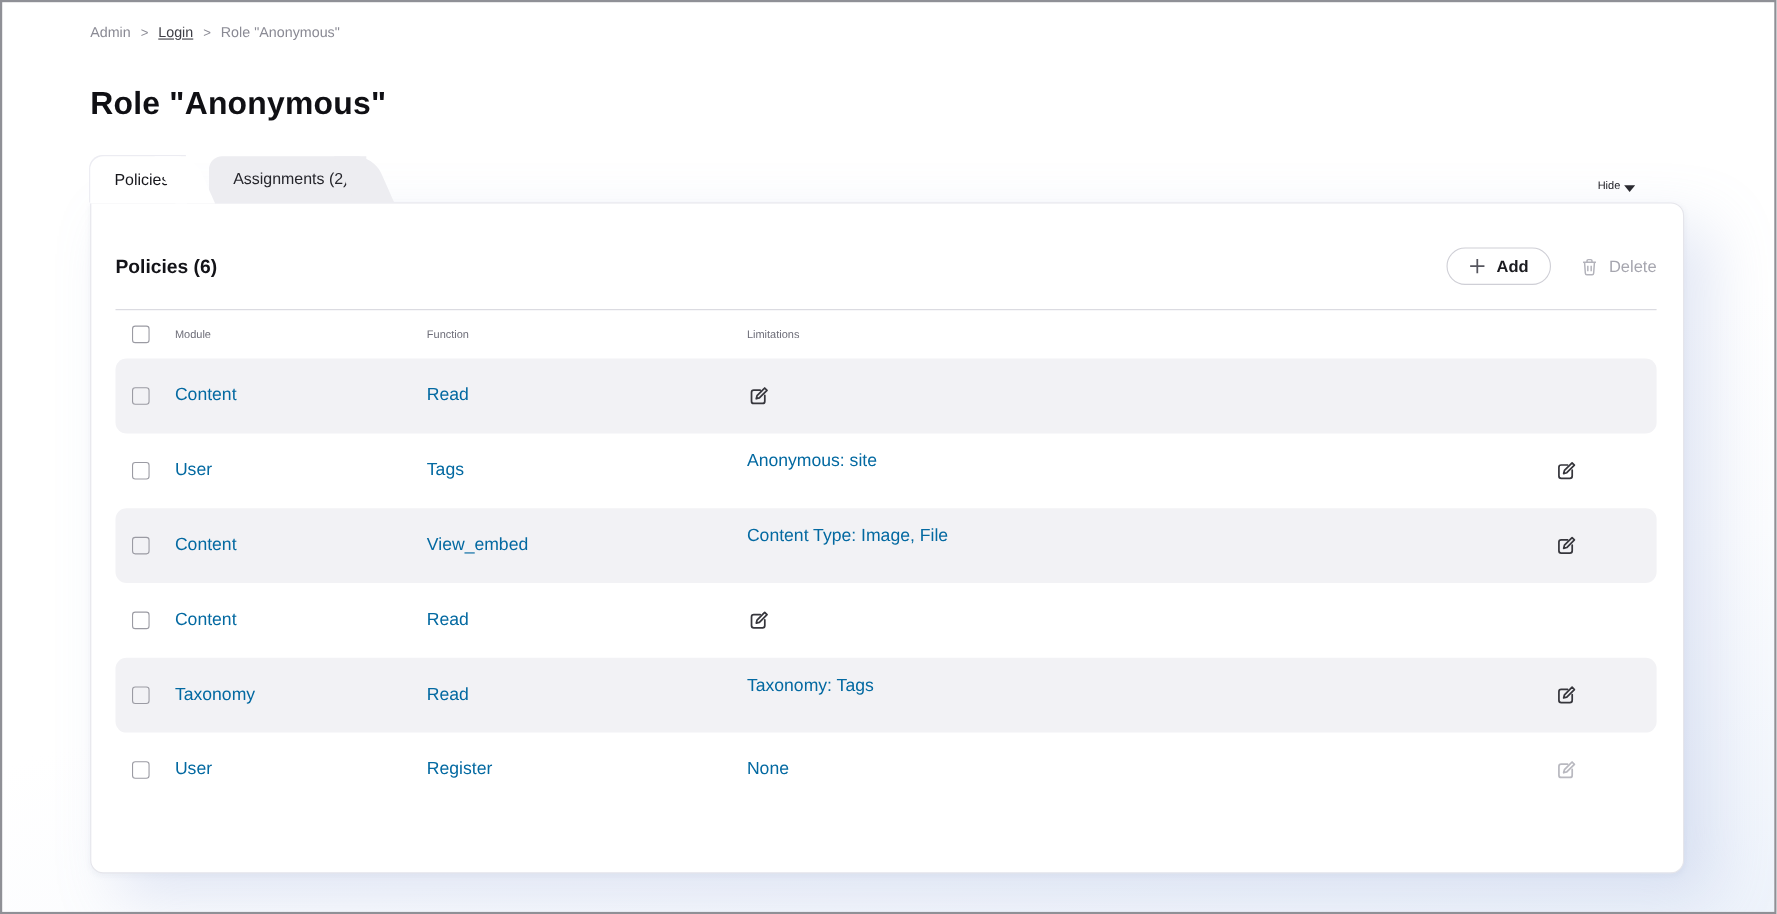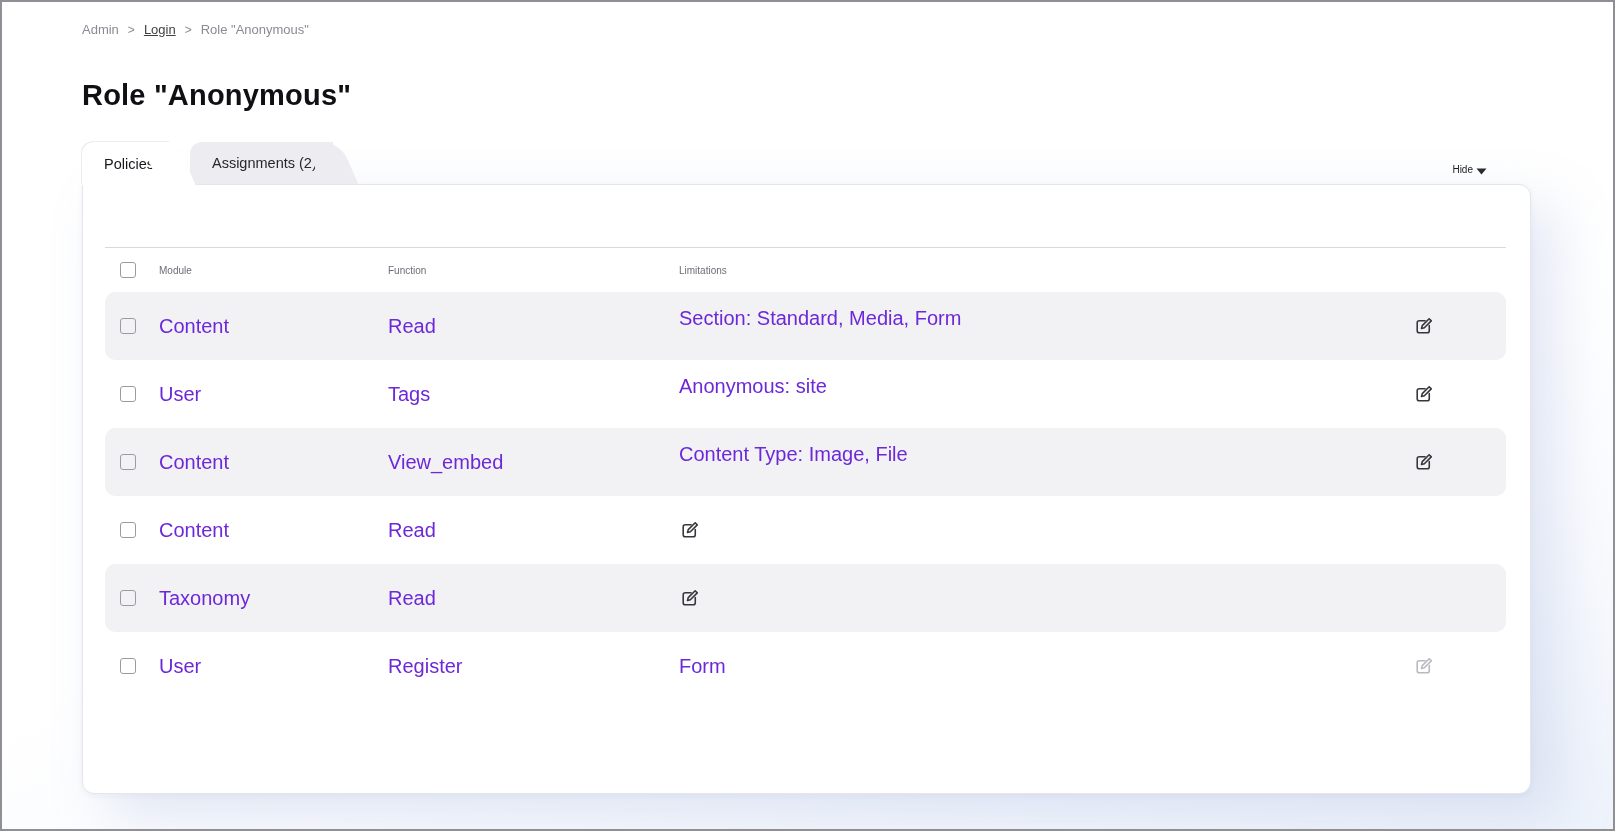--- a/index.html
+++ b/index.html
@@ -134,21 +134,21 @@
   .col-module { width:229px; }
   .col-function { width:291px; }
   .col-limitations { flex:1; }
   .col-action { width:93px; display:flex; }
 
   .row {
     display:flex; align-items:center;
     height:68px;
     padding-left:15px;
     border-radius:10px;
-    font-size:20px; color:#6d28d9;
+    font-size:16px; color:#0369a1;
   }
   .row.shaded { background:#f2f2f5; }
   .row .col-limitations { transform:translateY(-8px); }
   .row .col-limitations.centered { transform:none; }
 
   .checkbox {
     width:16px; height:16px;
     border:1px solid #9b9ba3;
     border-radius:3px;
     background:transparent;
@@ -189,41 +189,60 @@
       <div class="hide-control">
         <span>Hide</span>
         <svg class="caret-down" width="11" height="7" viewBox="0 0 11 7">
             <polygon points="0.5,0.5 10.5,0.5 5.5,6.5" fill="#2a2a30"></polygon>
           </svg>
       </div>
     </div>
 
     <section class="card">
 
+      <div class="card-header">
+        <h2 class="card-title">Policies (6)</h2>
+        <div class="card-actions">
+          <button class="btn-add">
+            <svg width="16" height="16" viewBox="0 0 16 16" fill="none" stroke-width="1.6">
+                <path d="M8 1.5 V14.5 M1.5 8 H14.5"></path>
+              </svg>
+            <span>Add</span>
+          </button>
+          <button class="btn-delete">
+            <svg width="18" height="19" viewBox="0 0 20 20" fill="none" stroke-width="1.5">
+                <path d="M3.5 5.5 h13"></path>
+                <path d="M7.5 5.5 V4 a1.2 1.2 0 0 1 1.2-1.2 h2.6 A1.2 1.2 0 0 1 12.5 4 v1.5"></path>
+                <path d="M5 5.5 l.8 11 a1.6 1.6 0 0 0 1.6 1.5 h5.2 a1.6 1.6 0 0 0 1.6-1.5 l.8-11"></path>
+                <path d="M8.3 9 v5.5 M11.7 9 v5.5"></path>
+              </svg>
+            <span>Delete</span>
+          </button>
+        </div>
+      </div>
 
       <hr class="divider">
 
       <div class="thead">
         <span class="col-check">
           <span class="checkbox"></span>
         </span>
         <span class="col-module">Module</span>
         <span class="col-function">Function</span>
         <span class="col-limitations">Limitations</span>
         <span class="col-action"></span>
       </div>
 
       <div>
           <div class="row shaded">
     <span class="col-check">
       <span class="checkbox"></span>
     </span>
     <span class="col-module">Content</span>
     <span class="col-function">Read</span>
-    <span class="col-limitations">Section: Standard, Media, Form</span>
     <span class="col-action">
       <button class="edit-btn">
         <svg width="21" height="21" viewBox="0 0 20 20" fill="none" stroke="currentColor" stroke-width="1.5" stroke-linecap="round" stroke-linejoin="round">
           <path d="M11.5 4.5 H6 a2 2 0 0 0 -2 2 V14 a2 2 0 0 0 2 2 h7.5 a2 2 0 0 0 2 -2 V9"></path>
           <path d="M15.4 2.6 l2 2 -6.6 6.6 -2.7 .7 .7 -2.7 z"></path>
         </svg>
       </button>
     </span>
   </div>
           <div class="row">
@@ -272,36 +291,37 @@
         </svg>
       </button>
     </span>
   </div>
           <div class="row shaded">
     <span class="col-check">
       <span class="checkbox"></span>
     </span>
     <span class="col-module">Taxonomy</span>
     <span class="col-function">Read</span>
+    <span class="col-limitations">Taxonomy: Tags</span>
     <span class="col-action">
       <button class="edit-btn">
         <svg width="21" height="21" viewBox="0 0 20 20" fill="none" stroke="currentColor" stroke-width="1.5" stroke-linecap="round" stroke-linejoin="round">
           <path d="M11.5 4.5 H6 a2 2 0 0 0 -2 2 V14 a2 2 0 0 0 2 2 h7.5 a2 2 0 0 0 2 -2 V9"></path>
           <path d="M15.4 2.6 l2 2 -6.6 6.6 -2.7 .7 .7 -2.7 z"></path>
         </svg>
       </button>
     </span>
   </div>
           <div class="row">
     <span class="col-check">
       <span class="checkbox"></span>
     </span>
     <span class="col-module">User</span>
     <span class="col-function">Register</span>
-    <span class="col-limitations centered">Form</span>
+    <span class="col-limitations centered">None</span>
     <span class="col-action">
       <button class="edit-btn disabled">
         <svg width="21" height="21" viewBox="0 0 20 20" fill="none" stroke="currentColor" stroke-width="1.5" stroke-linecap="round" stroke-linejoin="round">
           <path d="M11.5 4.5 H6 a2 2 0 0 0 -2 2 V14 a2 2 0 0 0 2 2 h7.5 a2 2 0 0 0 2 -2 V9"></path>
           <path d="M15.4 2.6 l2 2 -6.6 6.6 -2.7 .7 .7 -2.7 z"></path>
         </svg>
       </button>
     </span>
   </div>
         </div>

